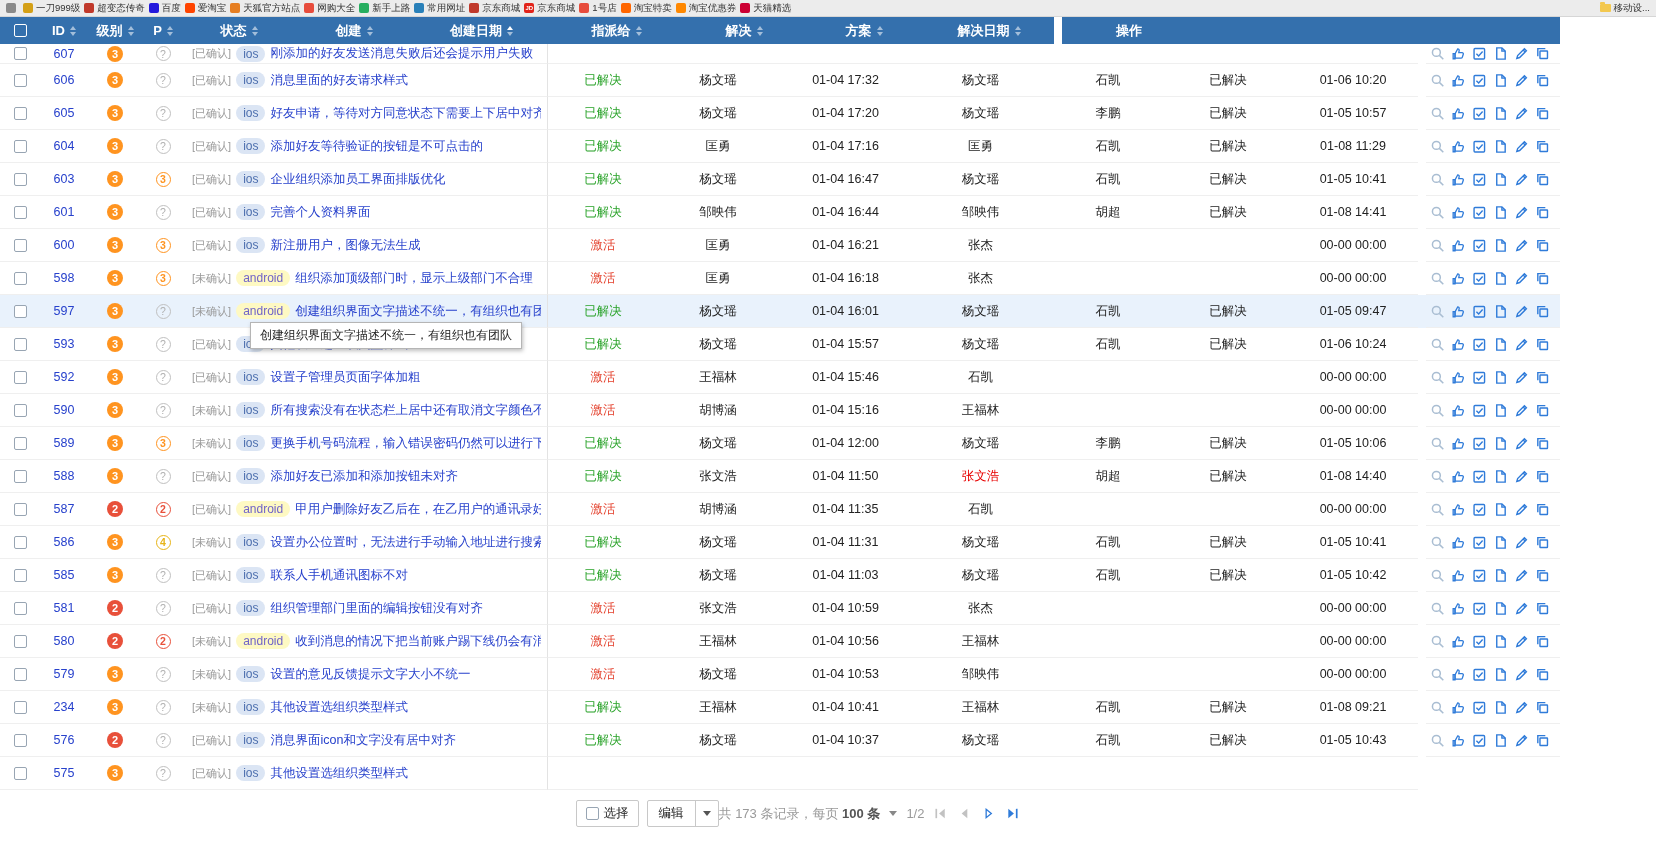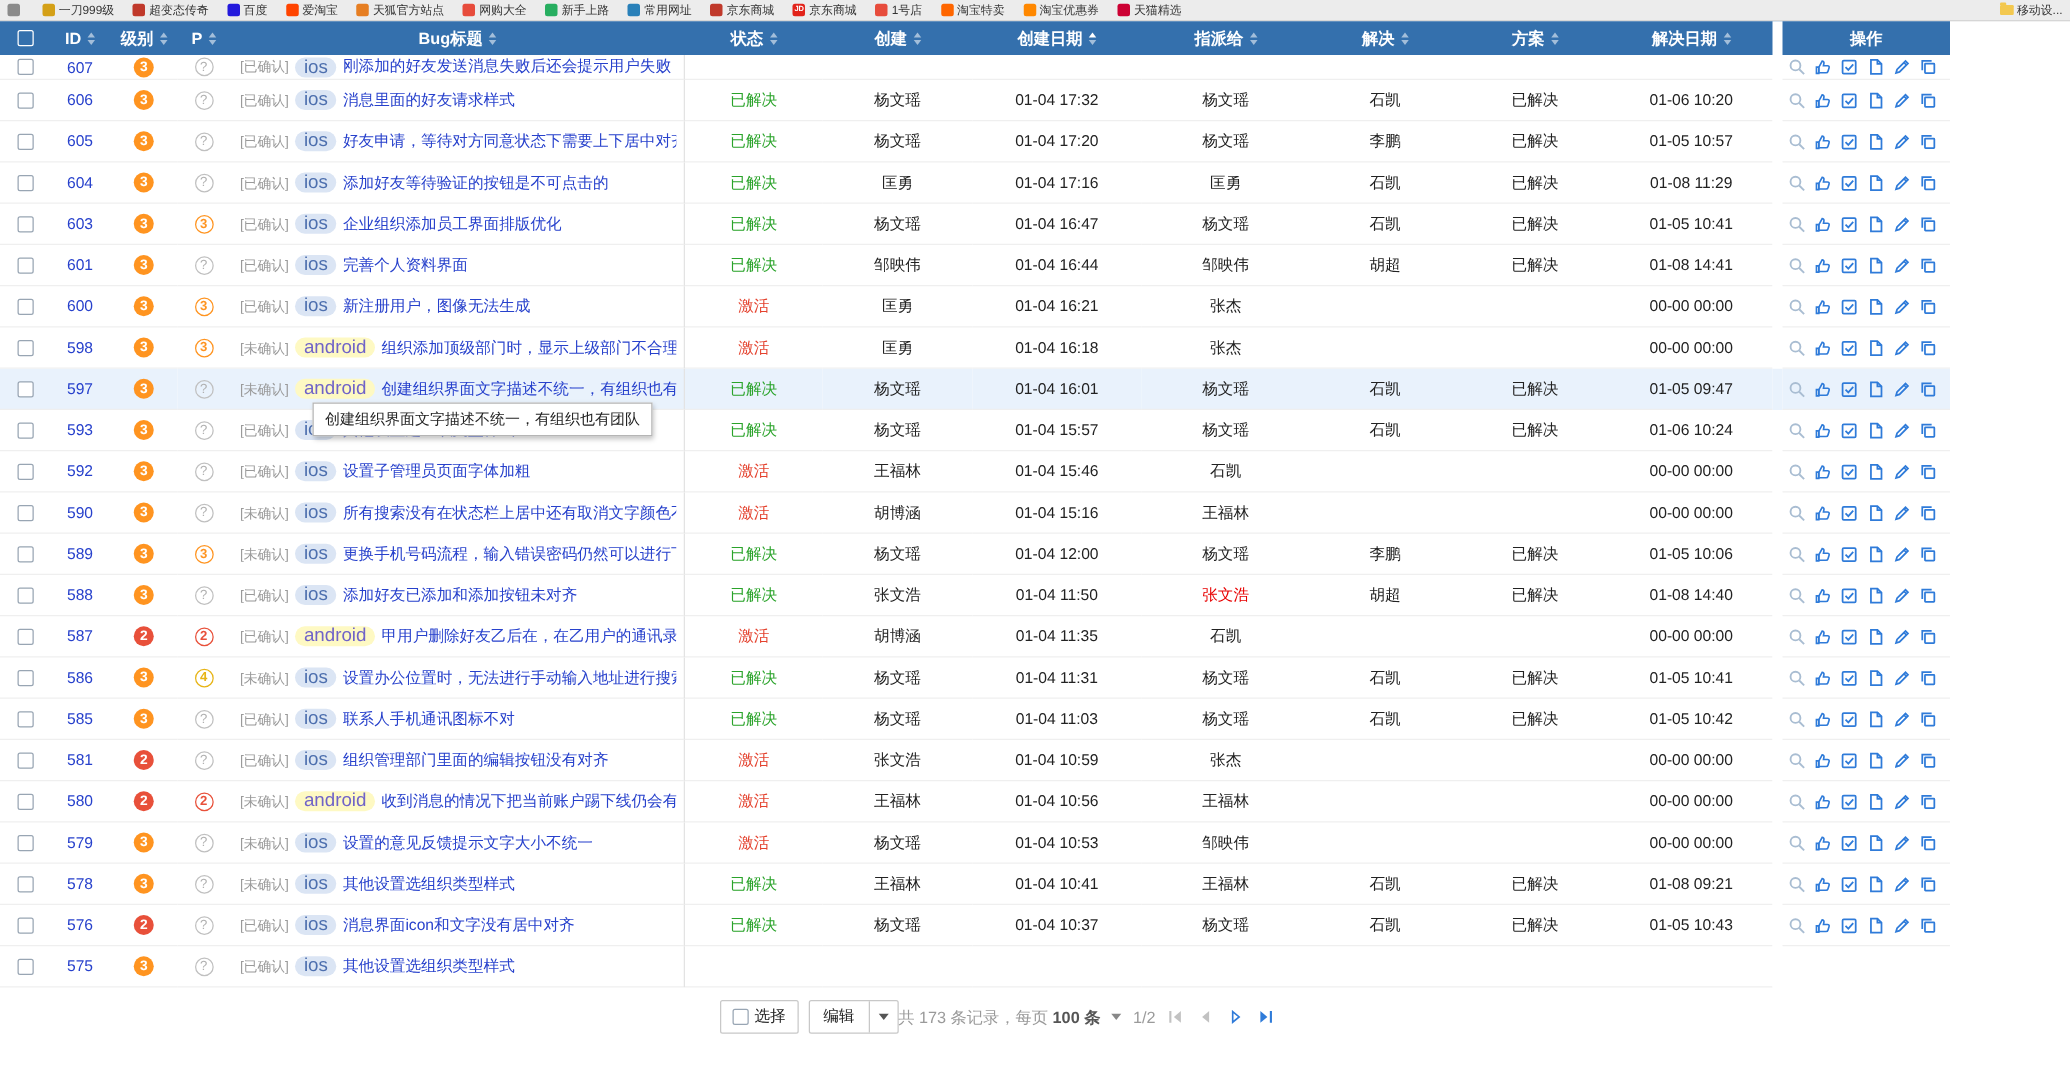--- a/index.html
+++ b/index.html
@@ -48,21 +48,21 @@
   .sev{width:16px;height:16px;border-radius:50%;color:#fff;font-size:11px;font-weight:bold;
        display:inline-flex;align-items:center;justify-content:center;}
   .sev-3{background:var(--sev3);} .sev-2{background:var(--sev2);}
   .pri{width:15px;height:15px;border-radius:50%;border:1.5px solid #c0c0c0;color:#b0b0b0;
        font-size:10.5px;font-weight:bold;display:inline-flex;align-items:center;justify-content:center;}
   .pri-q{font-weight:normal;}
   .pri-2{color:var(--sev2);border-color:var(--sev2);}
   .pri-3{color:var(--sev3);border-color:var(--sev3);}
   .pri-4{color:var(--pri4);border-color:var(--pri4);}
   .confirm{color:#9a9a9a;font-size:11px;flex:none;}
-  .plat{font-size:15px;height:16px;line-height:16px;padding:0 7px;border-radius:9px;flex:none;}
+  .plat{font-size:12px;height:16px;line-height:16px;padding:0 7px;border-radius:9px;flex:none;}
   .plat.ios{background:#dbe5f4;color:#4d6fae;}
   .plat.android{background:#fef9c3;color:#7063c8;}
   .title-link{color:var(--link);white-space:nowrap;overflow:hidden;text-overflow:clip;}
   .status.resolved{color:var(--resolved);} .status.active{color:var(--active);}
   .assign.red{color:var(--red);}
   .aicon{width:15px;height:15px;color:var(--accent);flex:none;cursor:pointer;}
   .aicon.gray{color:#a9bdd2;}
   .aicon svg{display:block;width:100%;height:100%;}
   
   .tooltip{position:absolute;left:250px;top:322px;background:#fff;border:1px solid #b5b5b5;
@@ -82,21 +82,21 @@
   .pager{display:flex;align-items:center;gap:9px;color:#9a9a9a;font-size:13px;}
   .pager .pp{color:#555;font-weight:bold;}
   .pg{width:15px;height:15px;color:var(--accent);cursor:pointer;flex:none;}
   .pg.disabled{color:var(--disabled);}
   .pg svg{display:block;width:100%;height:100%;}
 </style>
 </head>
 <body>
 
 <div class="bookmarks">
-  <span id="bookmark-items" style="display:inline-flex;gap:15px;align-items:center;">
+  <span id="bookmark-items" style="display:inline-flex;gap:4px;align-items:center;">
       <span class="bm">
     <span class="fav" style="background: rgb(138, 138, 138);"></span>
     <span class="bm-label"></span>
   </span>
       <span class="bm">
     <span class="fav" style="background: rgb(212, 160, 23);"></span>
     <span class="bm-label">一刀999级</span>
   </span>
       <span class="bm">
     <span class="fav" style="background: rgb(192, 57, 43);"></span>
@@ -176,27 +176,20 @@
           <i class="down"></i>
         </span>
       </div>
     <div class="cell c-pri">
         <span>P</span>
         <span class="sort">
           <i class="up"></i>
           <i class="down"></i>
         </span>
       </div>
-    <div class="cell c-title">
-        <span>Bug标题</span>
-        <span class="sort">
-          <i class="up"></i>
-          <i class="down"></i>
-        </span>
-      </div>
     <div class="cell c-status">
         <span>状态</span>
         <span class="sort">
           <i class="up"></i>
           <i class="down"></i>
         </span>
       </div>
     <div class="cell c-creator">
         <span>创建</span>
         <span class="sort">
@@ -1623,21 +1616,21 @@
               <path d="M3 10.8V2.8h8"></path>
             </svg>
           </span>
     </div>
   </div>
       <div class="row">
     <div class="cell c-check">
           <span class="cb"></span>
         </div>
     <div class="cell c-id">
-          <a class="id-link">578</a>
+          <a class="id-link">234</a>
         </div>
     <div class="cell c-sev">
           <span class="sev sev-3">3</span>
         </div>
     <div class="cell c-pri">
           <span class="pri pri-q">?</span>
         </div>
     <div class="cell c-title">
       <span class="confirm">[未确认]</span>
       <span class="plat ios">ios</span>

